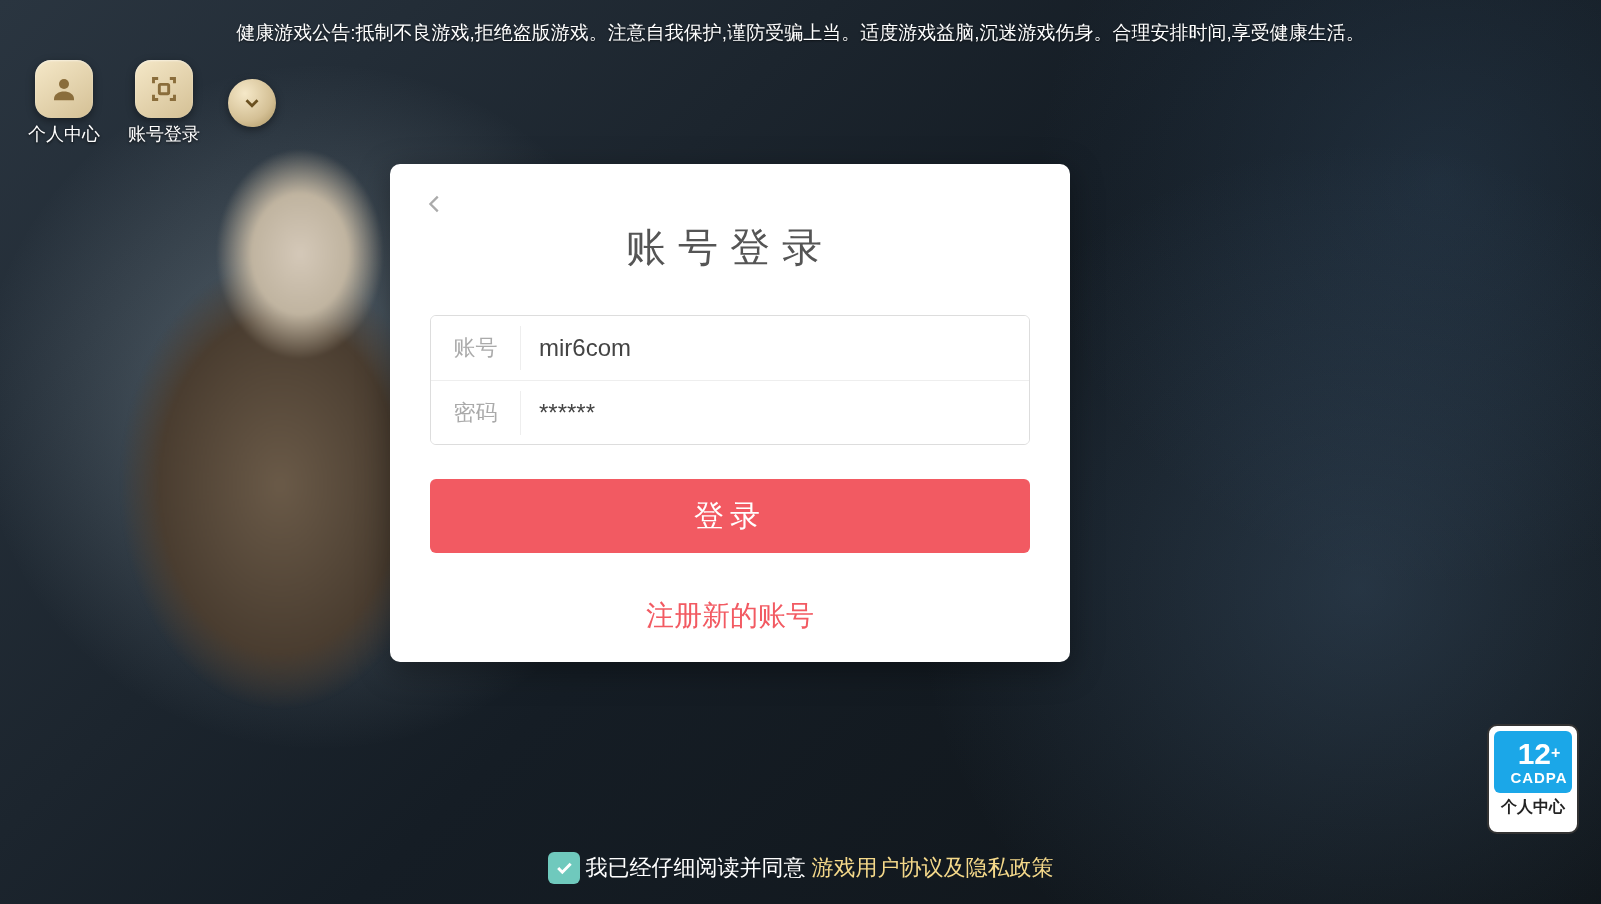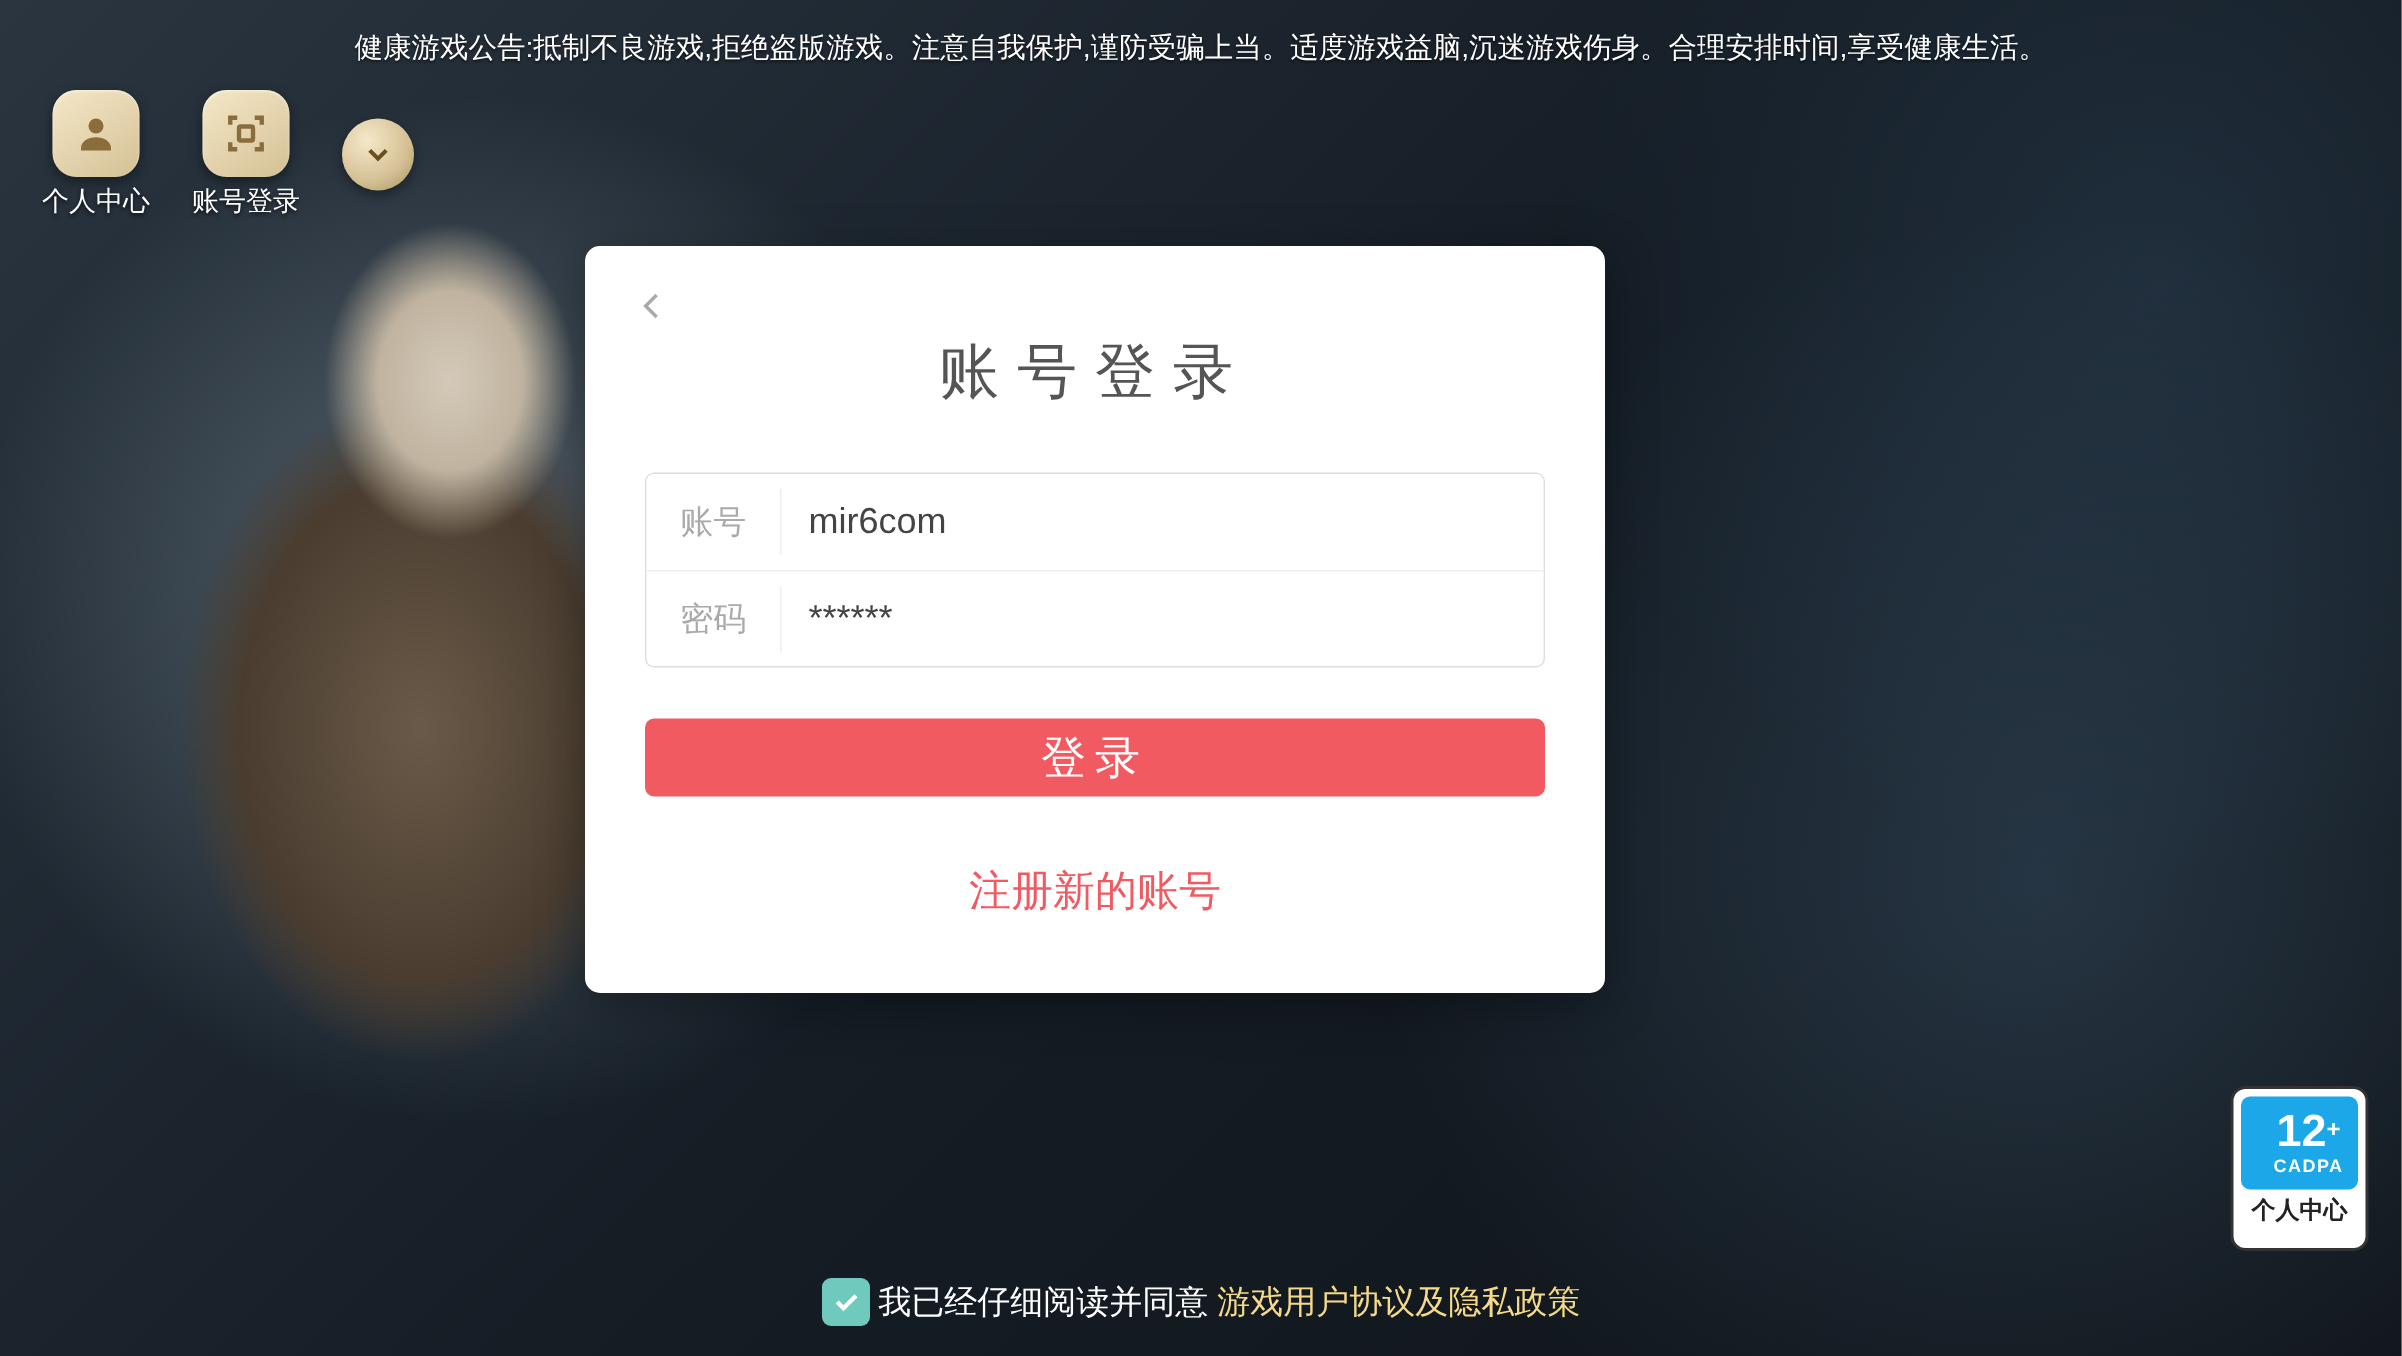--- a/index.html
+++ b/index.html
@@ -144,21 +144,21 @@
   border: none;
   outline: none;
   font-size: 24px;
   padding: 0 18px;
   color: #444;
   height: 100%;
   background: transparent;
 }
 .login-button {
   width: 100%;
-  height: 52px;
+  height: 74px;
   margin-top: 34px;
   background: #f25a62;
   color: #fff;
   font-size: 30px;
   border: none;
   border-radius: 6px;
   cursor: pointer;
   letter-spacing: 6px;
 }
 .register-link {
@@ -222,21 +222,21 @@
   align-items: center;
   justify-content: center;
   font-weight: bold;
   padding-left: 12px;
 }
 .age-num {
   font-size: 30px;
   line-height: 1;
 }
 .age-plus { font-size: 16px; vertical-align: super;}
-.age-cadpa { font-size: 12px; letter-spacing: 1px;}
+.age-cadpa { font-size: 15px; letter-spacing: 1px;}
 .age-label {
   margin-top: 4px;
   font-size: 16px;
   color: #222;
   font-weight: bold;
 }
 </style>
 </head>
 <body>
 

